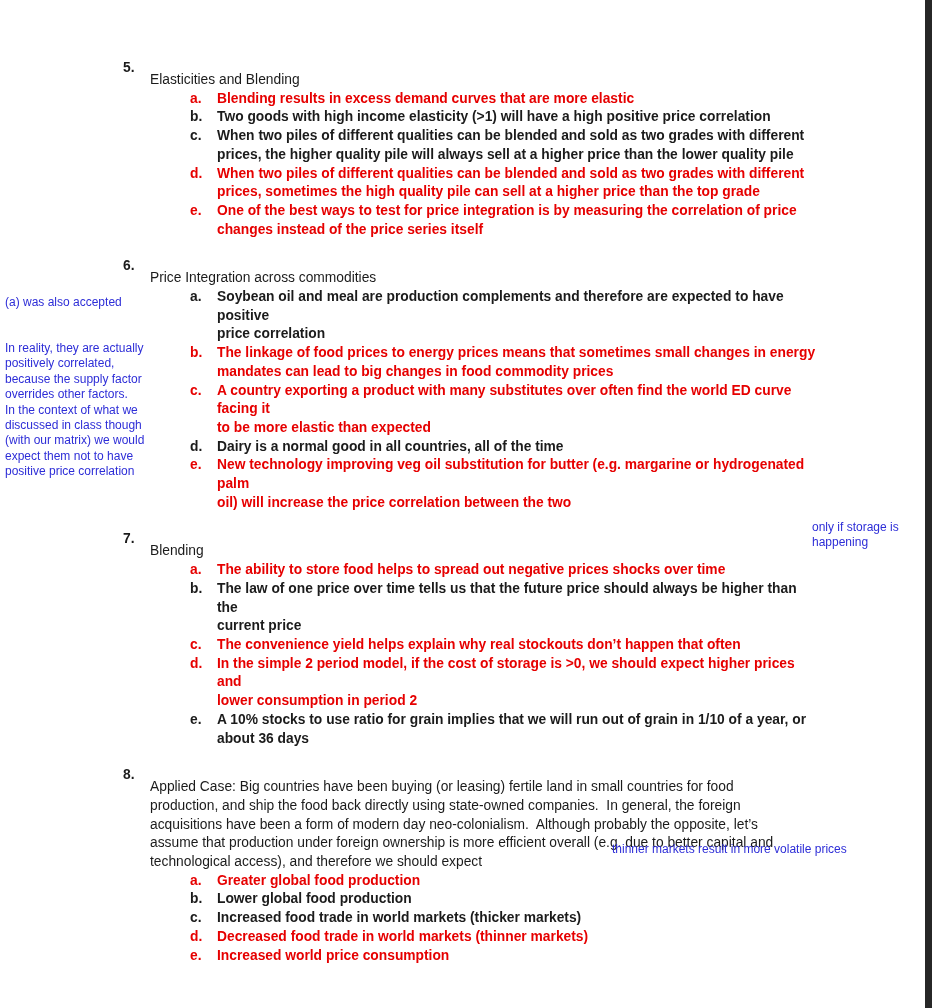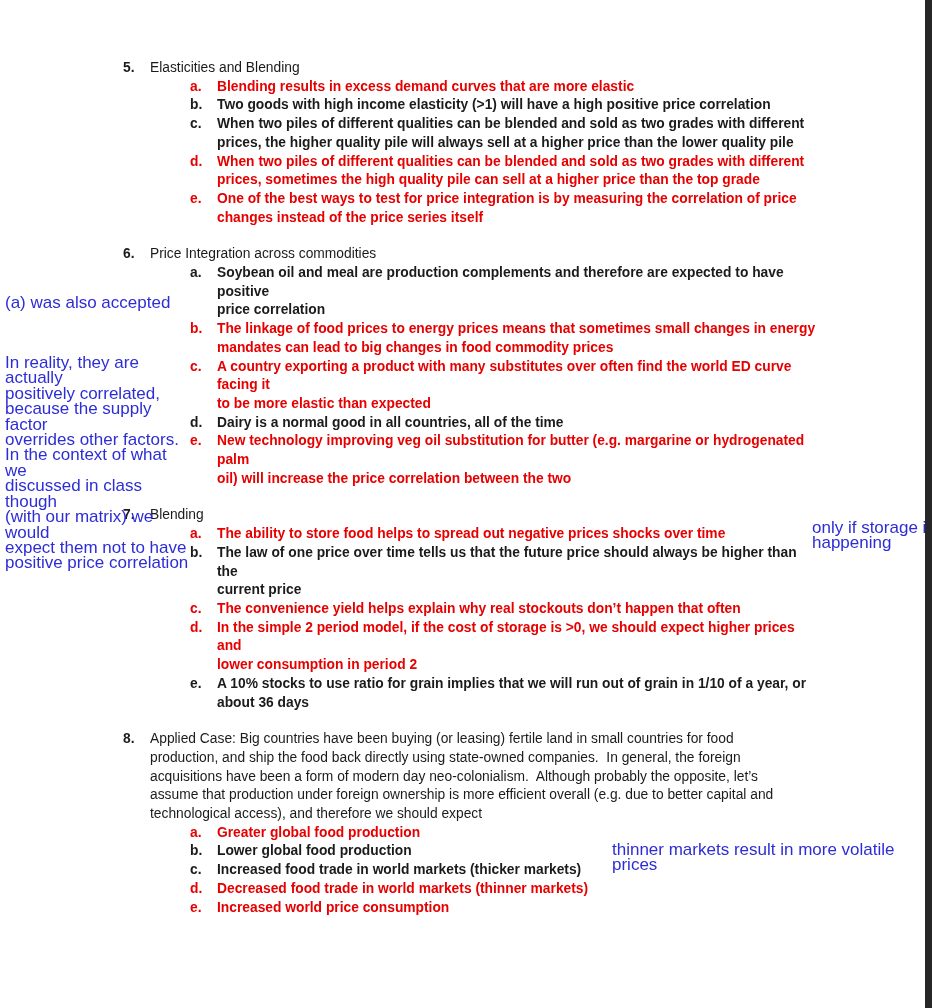--- a/index.html
+++ b/index.html
@@ -15,31 +15,31 @@
     color:var(--ink);
     overflow:hidden;
   }
   .page{position:relative;width:932px;height:1008px;background:#ffffff;}
 
   
   .content{position:absolute;left:123px;top:59px;width:700px;}
   .question{margin-bottom:18px;font-size:13.8px;line-height:18.7px;}
   .q-head{display:flex;}
   .q-num{flex:none;width:27px;font-weight:bold;}
-  .q-title{width:660px;white-space:pre-wrap;}
+  .q-title{width:660px;white-space:pre-wrap;margin-top:12px;}
   .item{display:flex;margin-left:67px;}
   .letter{flex:none;width:27px;font-weight:bold;}
   .text{width:600px;white-space:pre-wrap;font-weight:bold;}
   .c-red{color:var(--red);}
   .c-black{color:var(--ink);}
 
   
-  .ann{position:absolute;color:var(--blue);font-size:17px;line-height:15.4px;white-space:pre-wrap;}
+  .ann{position:absolute;color:var(--blue);font-size:12px;line-height:15.4px;white-space:pre-wrap;}
   .ann p{margin:0;white-space:pre-wrap;}
-  .ann p + p{margin-top:14px;}
+  .ann p + p{margin-top:0;}
   .ann-q6-left{left:5px;top:264px;width:185px;}
   .ann-q7b{left:812px;top:489px;width:125px;}
   .ann-q8-1{left:612px;top:751px;width:310px;}
   .ann-q8-2{left:612px;top:811px;width:330px;}
 
   
   .edge-bar{position:absolute;right:0;top:0;width:7px;height:1008px;background:var(--edge);}
 </style>
 </head>
 <body>

